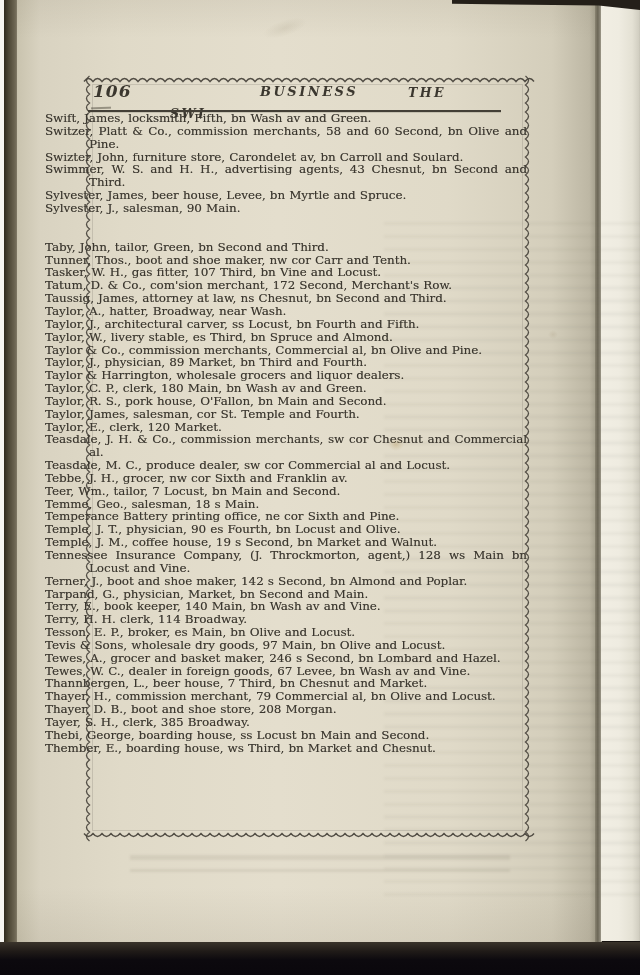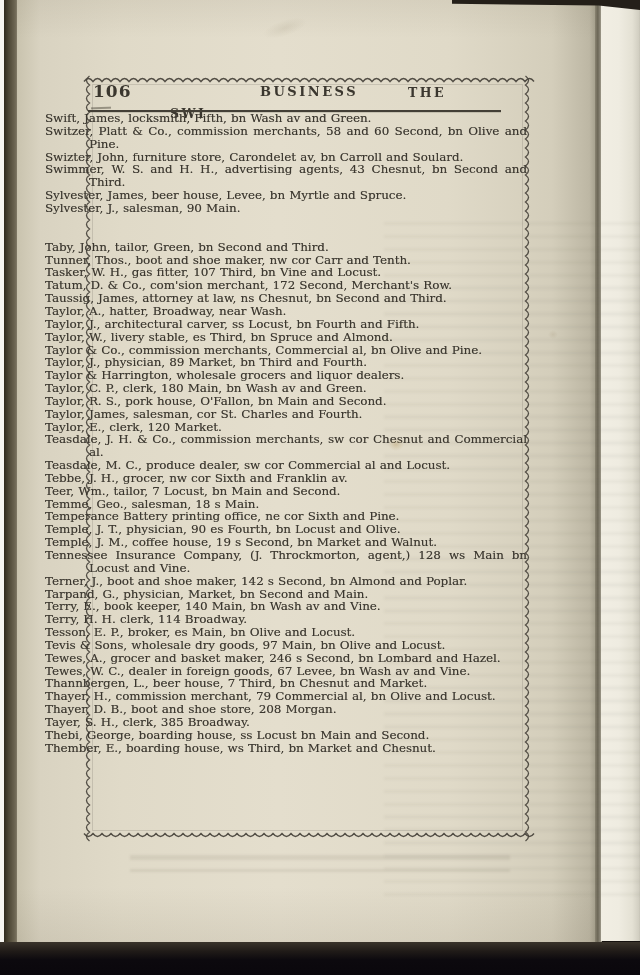--- a/index.html
+++ b/index.html
@@ -63,21 +63,21 @@
   .wave-bottom { bottom: -1px; left: 0; }
   .wave-left   { left: -1px; top: 0; }
   .wave-right  { right: -1px; top: 0; }
   .inner-line {
     position: absolute; inset: 8px;
     border: 1px solid rgba(70, 65, 55, 0.16);
     pointer-events: none;
   }
 
   
-  .page-header { position: absolute; top: 5px; left: 0; right: 2px; height: 26px; color: var(--ink, #3b372f); }
+  .page-header { position: absolute; top: 5px; left: 0; right: 2px; height: 26px; color: var(--ink, #3b372f); font-style: italic; }
   .page-number {
     position: absolute; left: 9px; top: 0;
     font-size: 17px; font-weight: bold; letter-spacing: 1px;
   }
   .guide-word {
     position: absolute; left: 86px; top: 4px;
     font-size: 12.5px; letter-spacing: 2.5px; font-weight: bold; margin-top: 21px;
   }
   .header-title-center {
     position: absolute; left: 176px; top: 3px;
@@ -203,21 +203,21 @@
         <p class="entry">Tatum, D. &amp; Co., com'sion merchant, 172 Second, Merchant's Row.</p>
         <p class="entry">Taussig, James, attorney at law, ns Chesnut, bn Second and Third.</p>
         <p class="entry">Taylor, A., hatter, Broadway, near Wash.</p>
         <p class="entry">Taylor, J., architectural carver, ss Locust, bn Fourth and Fifth.</p>
         <p class="entry">Taylor, W., livery stable, es Third, bn Spruce and Almond.</p>
         <p class="entry">Taylor &amp; Co., commission merchants, Commercial al, bn Olive and Pine.</p>
         <p class="entry">Taylor, J., physician, 89 Market, bn Third and Fourth.</p>
         <p class="entry">Taylor &amp; Harrington, wholesale grocers and liquor dealers.</p>
         <p class="entry">Taylor, C. P., clerk, 180 Main, bn Wash av and Green.</p>
         <p class="entry">Taylor, R. S., pork house, O'Fallon, bn Main and Second.</p>
-        <p class="entry">Taylor, James, salesman, cor St. Charles and Fourth.</p>
+        <p class="entry">Taylor, James, salesman, cor St. Temple and Fourth.</p>
         <p class="entry">Taylor, E., clerk, 120 Market.</p>
         <p class="entry">Teasdale, J. H. &amp; Co., commission merchants, sw cor Chesnut and Commercial al.</p>
         <p class="entry">Teasdale, M. C., produce dealer, sw cor Commercial al and Locust.</p>
         <p class="entry">Tebbe, J. H., grocer, nw cor Sixth and Franklin av.</p>
         <p class="entry">Teer, Wm., tailor, 7 Locust, bn Main and Second.</p>
         <p class="entry">Temme, Geo., salesman, 18 s Main.</p>
         <p class="entry">Temperance Battery printing office, ne cor Sixth and Pine.</p>
         <p class="entry">Temple, J. T., physician, 90 es Fourth, bn Locust and Olive.</p>
         <p class="entry">Temple, J. M., coffee house, 19 s Second, bn Market and Walnut.</p>
         <p class="entry">Tennessee Insurance Company, (J. Throckmorton, agent,) 128 ws Main bn Locust and Vine.</p>

